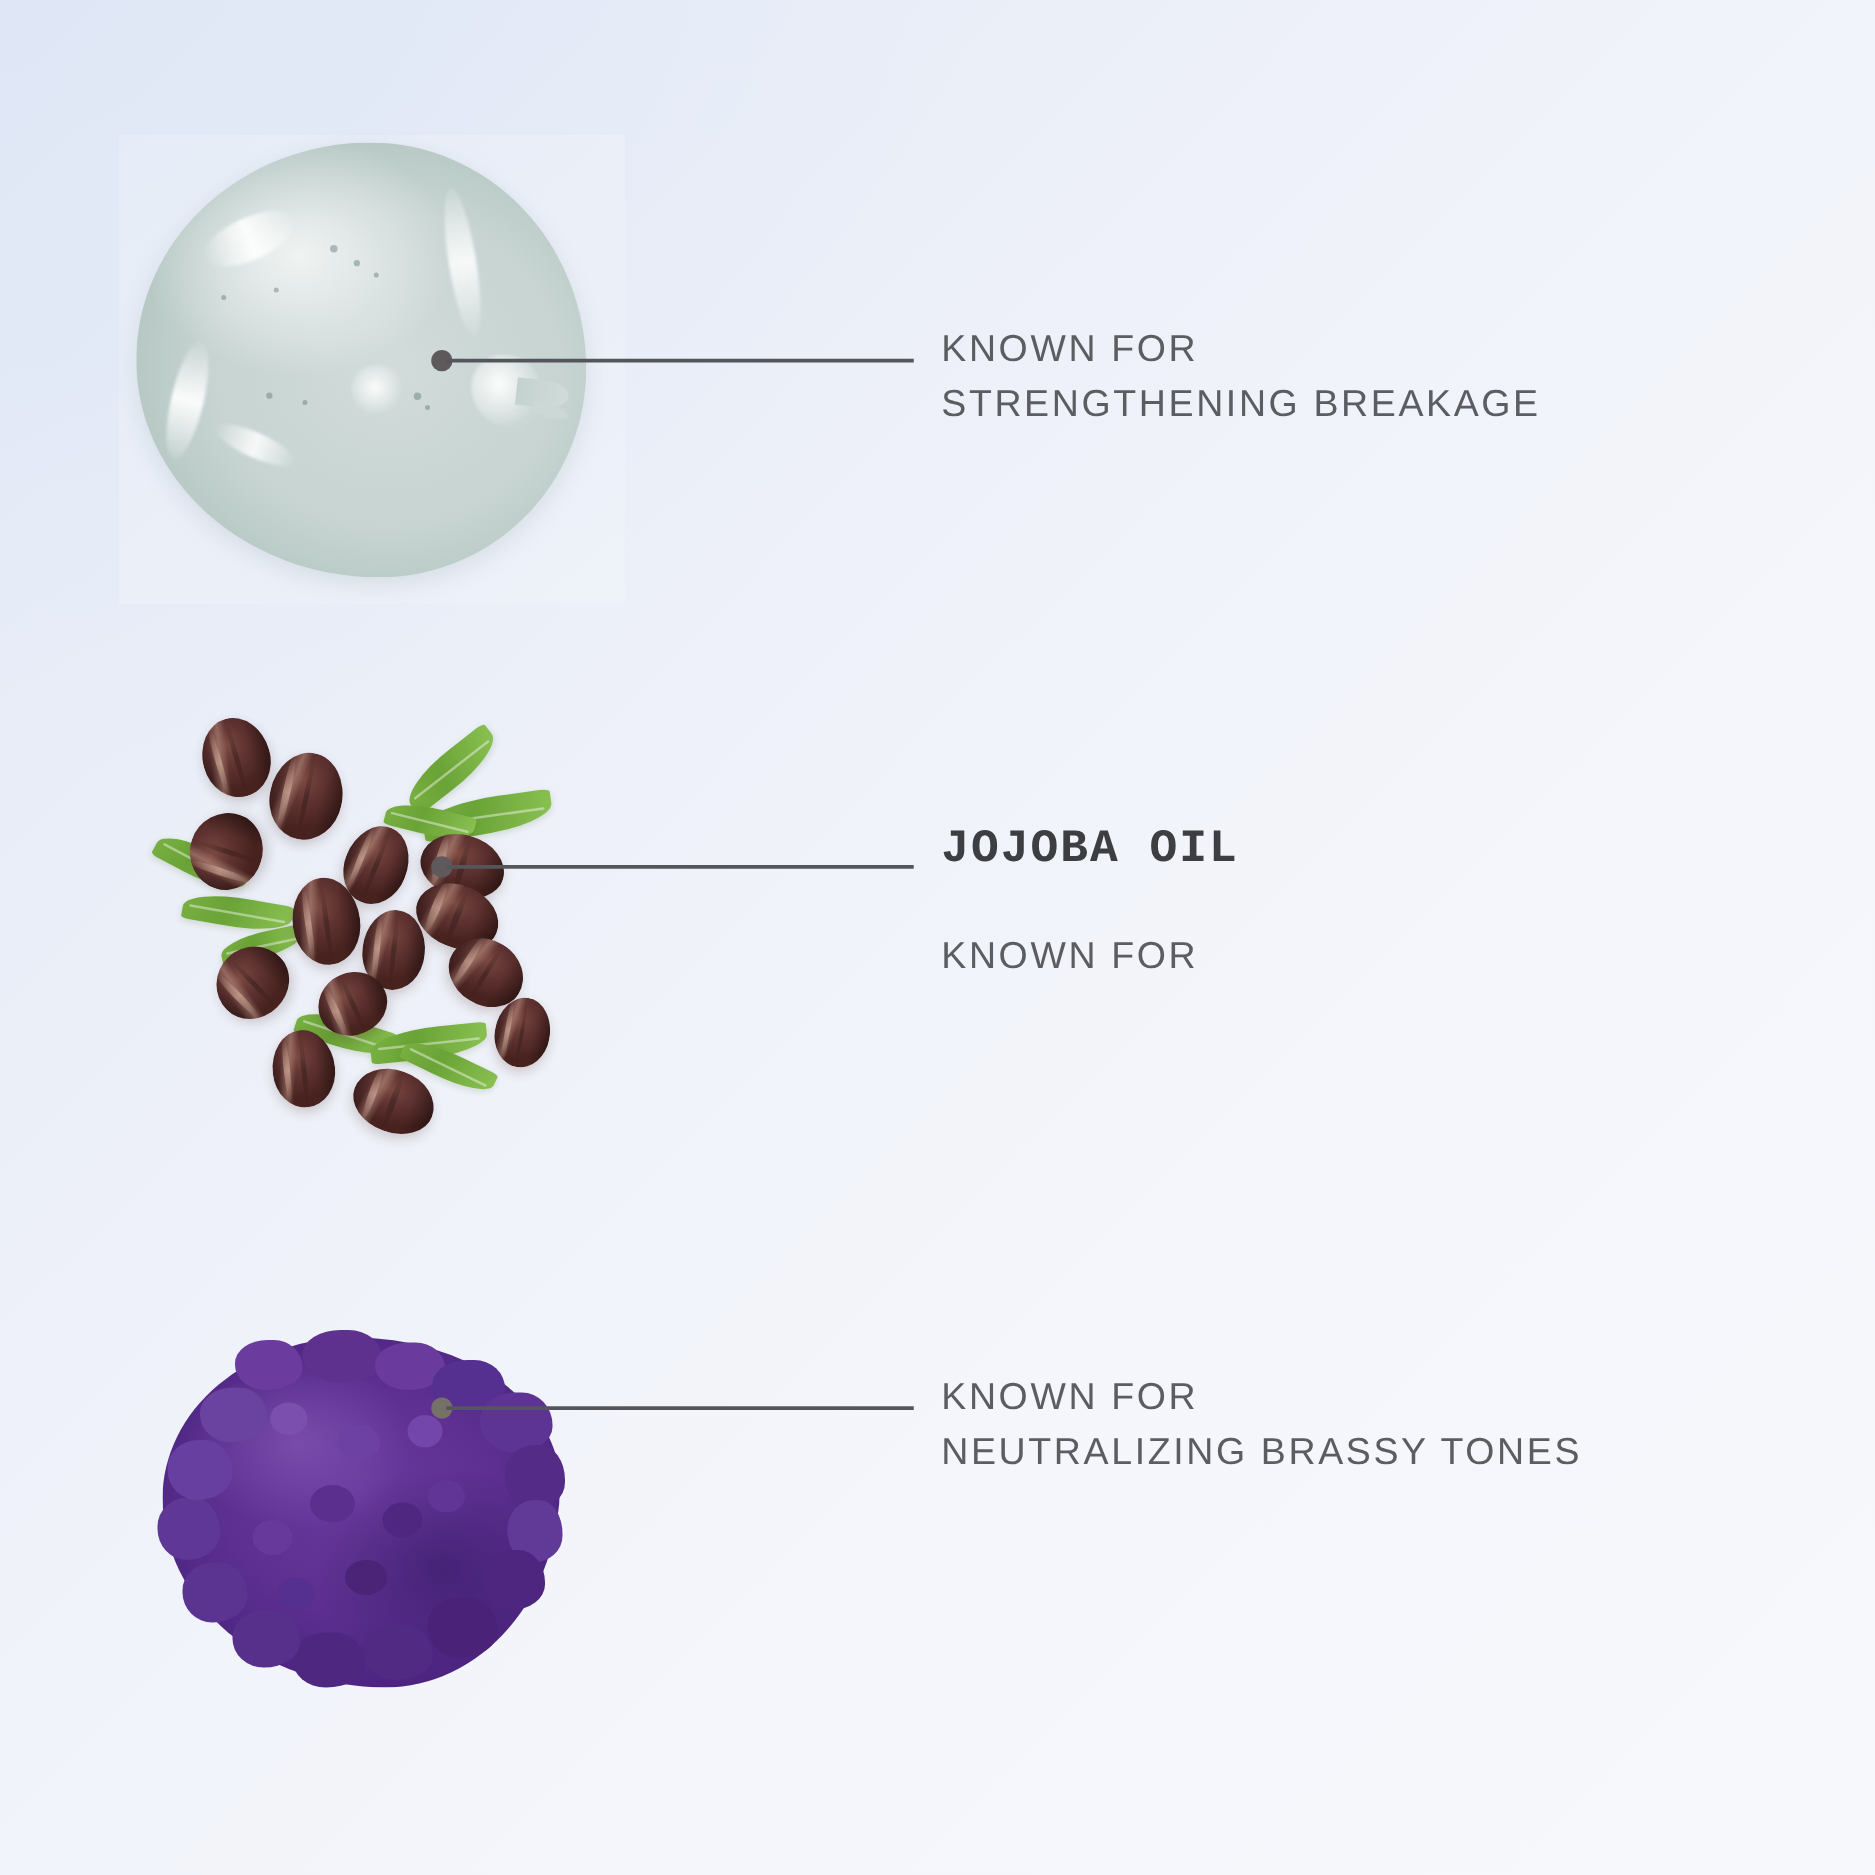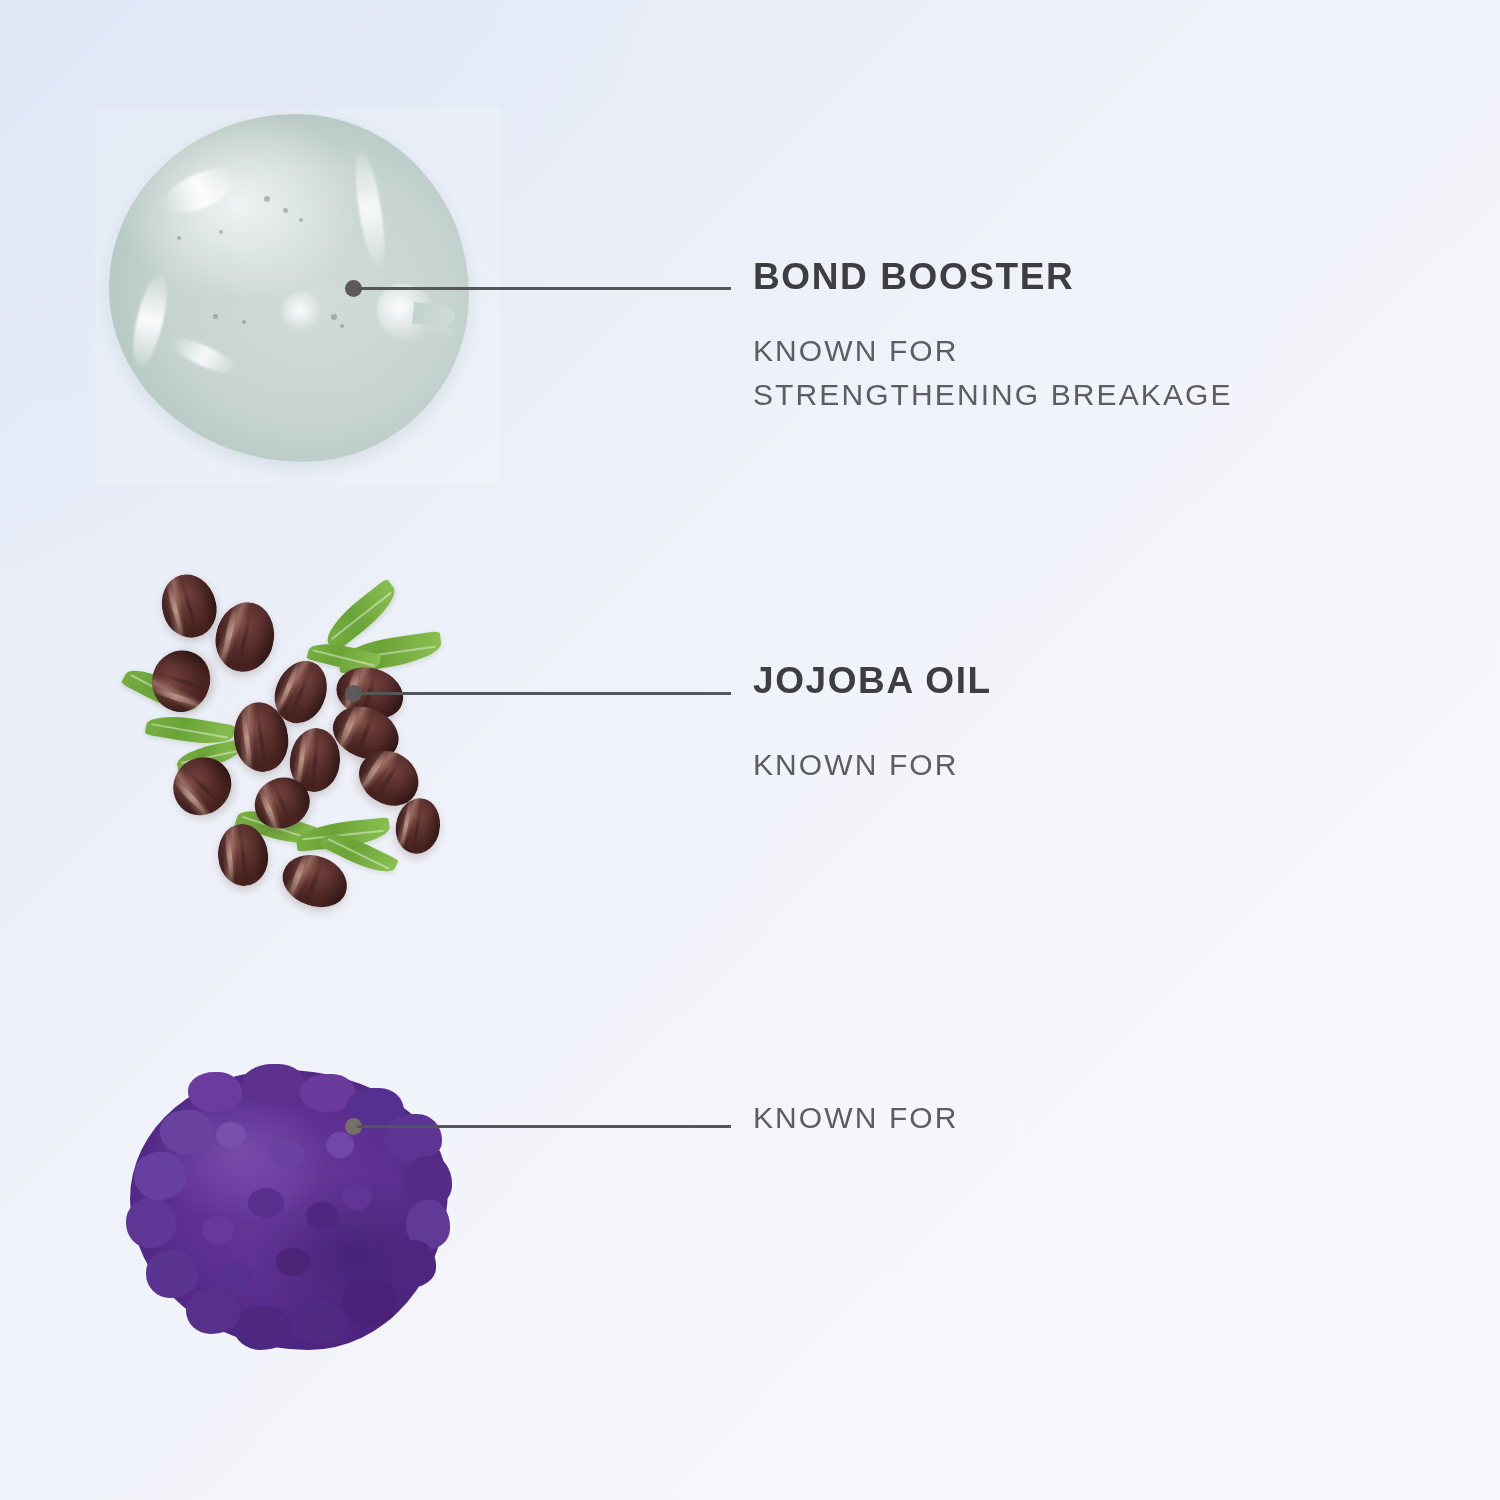--- a/index.html
+++ b/index.html
@@ -142,21 +142,20 @@
       <span class="gel-tail" id="tail-1"></span>
       <span class="gel-tail" id="tail-2"></span>
     </div>
 
     <div class="connector" style="top:190px;">
       <span class="dot"></span>
       <span class="lead"></span>
     </div>
 
     <div class="textblock" style="top:168px;">
-      <h2 class="ing-title">BOND BOOSTER</h2>
       <div class="ing-desc">
         <div>KNOWN FOR</div>
         <div>STRENGTHENING BREAKAGE</div>
       </div>
     </div>
   </div>
 
   <div class="row" id="row-jojoba">
 
     <div id="jojoba-wrap">
@@ -186,21 +185,21 @@
       <span class="seed" style="left:276px;top:238px;width:44px;height:56px;transform:rotate(10deg);"></span>
       <span class="seed" style="left:162px;top:296px;width:66px;height:50px;transform:rotate(20deg);"></span>
     </div>
 
     <div class="connector" style="top:145px;">
       <span class="dot"></span>
       <span class="lead"></span>
     </div>
 
     <div class="textblock" style="top:122px;">
-      <h2 class="ing-title" style="margin-bottom:44px;">JOJOBA OIL</h2>
+      <h2 class="ing-title" style="margin-bottom:44px;font-family:Liberation Mono, monospace;">JOJOBA OIL</h2>
       <div class="ing-desc">
         <div>KNOWN FOR</div>
       </div>
     </div>
   </div>
 
   <div class="row" id="row-violet">
 
     <div id="violet-wrap">
       <div id="violet-mound"></div>
@@ -234,17 +233,18 @@
     </div>
 
     <div class="connector" style="top:68px;">
       <span class="dot"></span>
       <span class="lead"></span>
     </div>
 
     <div class="textblock" style="top:46px;">
       <div class="ing-desc">
         <div>KNOWN FOR</div>
+        <div>NEUTRALIZING BRASSY TONES</div>
       </div>
     </div>
   </div>
 
 </div>
 
 </body></html>

